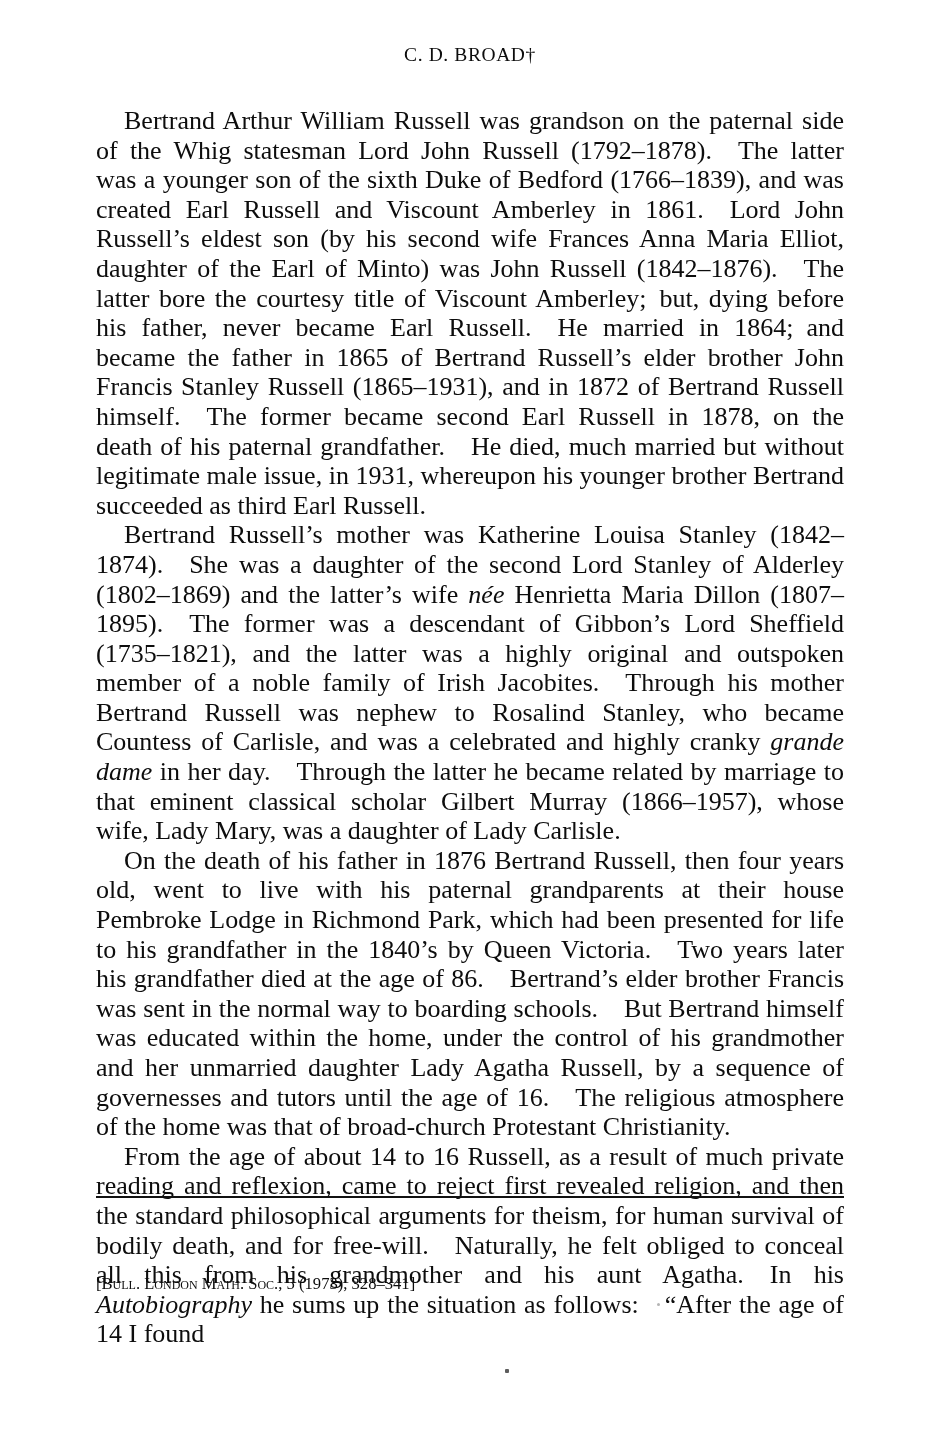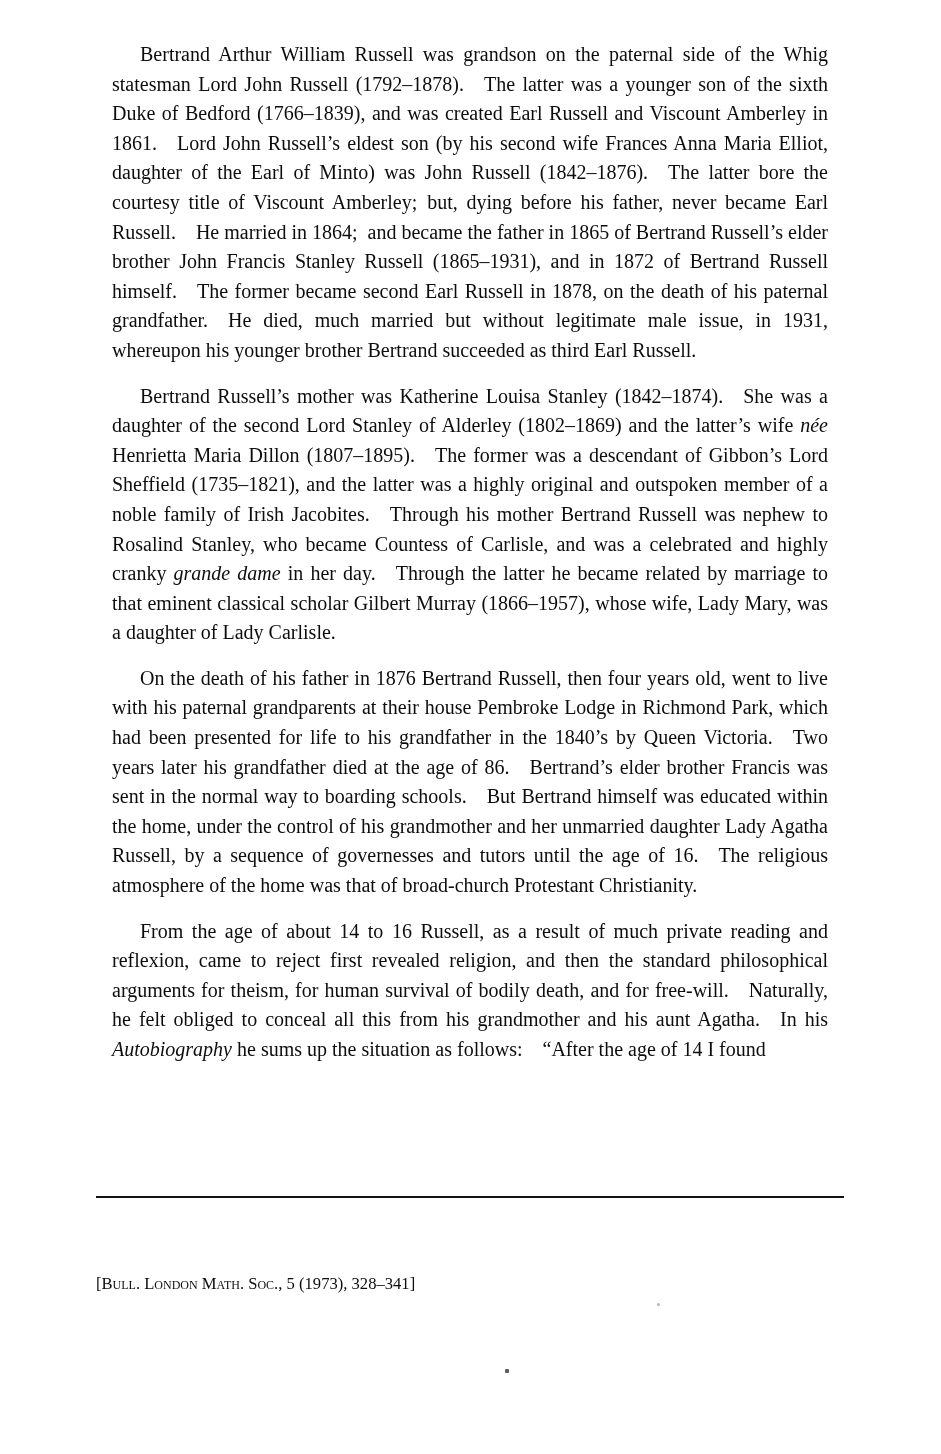--- a/index.html
+++ b/index.html
@@ -47,24 +47,24 @@
     font-size: 19.5px;
     margin-top: 44px;
     letter-spacing: 0.6px;
   }
 
   
   .body-text {
     margin-top: 40px;
   }
   p.para {
-    margin: 16px;
+    margin: 0;
     text-align: justify;
     text-justify: inter-word;
-    font-size: 20px;
+    font-size: 26px;
     line-height: 29.6px;
     text-indent: 28px;
     hyphens: none;
   }
   i, em { font-style: italic; }
 
   
   .footnote-rule {
     position: absolute;
     left: 96px;
@@ -107,20 +107,21 @@
   .speck-b { left: 657px; top: 1303px; width: 3px; height: 3px; background:#b4b4b4; }
 </style>
 </head>
 <body>
 
 <div class="page">
 
   <div class="column">
 
 
+    <div class="byline">C. D. BROAD†</div>
 
     <div class="body-text">
 
       <p class="para"><span>Bertrand Arthur William Russell was grandson on the paternal side of the Whig statesman Lord John Russell (1792–1878). The latter was a younger son of the sixth Duke of Bedford (1766–1839), and was created Earl Russell and Viscount Amberley in 1861. Lord John Russell’s eldest son (by his second wife Frances Anna Maria Elliot, daughter of the Earl of Minto) was John Russell (1842–1876). The latter bore the courtesy title of Viscount Amberley; but, dying before his father, never became Earl Russell. He married in 1864; and became the father in 1865 of Bertrand Russell’s elder brother John Francis Stanley Russell (1865–1931), and in 1872 of Bertrand Russell himself. The former became second Earl Russell in 1878, on the death of his paternal grandfather. He died, much married but without legitimate male issue, in 1931, whereupon his younger brother Bertrand succeeded as third Earl Russell.</span></p>
 
       <p class="para"><span>Bertrand Russell’s mother was Katherine Louisa Stanley (1842–1874). She was a daughter of the second Lord Stanley of Alderley (1802–1869) and the latter’s wife </span><i>née</i><span> Henrietta Maria Dillon (1807–1895). The former was a descendant of Gibbon’s Lord Sheffield (1735–1821), and the latter was a highly original and outspoken member of a noble family of Irish Jacobites. Through his mother Bertrand Russell was nephew to Rosalind Stanley, who became Countess of Carlisle, and was a celebrated and highly cranky </span><i>grande dame</i><span> in her day. Through the latter he became related by marriage to that eminent classical scholar Gilbert Murray (1866–1957), whose wife, Lady Mary, was a daughter of Lady Carlisle.</span></p>
 
       <p class="para"><span>On the death of his father in 1876 Bertrand Russell, then four years old, went to live with his paternal grandparents at their house Pembroke Lodge in Richmond Park, which had been presented for life to his grandfather in the 1840’s by Queen Victoria. Two years later his grandfather died at the age of 86. Bertrand’s elder brother Francis was sent in the normal way to boarding schools. But Bertrand himself was educated within the home, under the control of his grandmother and her unmarried daughter Lady Agatha Russell, by a sequence of governesses and tutors until the age of 16. The religious atmosphere of the home was that of broad-church Protestant Christianity.</span></p>
 
       <p class="para"><span>From the age of about 14 to 16 Russell, as a result of much private reading and reflexion, came to reject first revealed religion, and then the standard philosophical arguments for theism, for human survival of bodily death, and for free-will. Naturally, he felt obliged to conceal all this from his grandmother and his aunt Agatha. In his </span><i>Autobiography</i><span> he sums up the situation as follows: “After the age of 14 I found</span></p>

